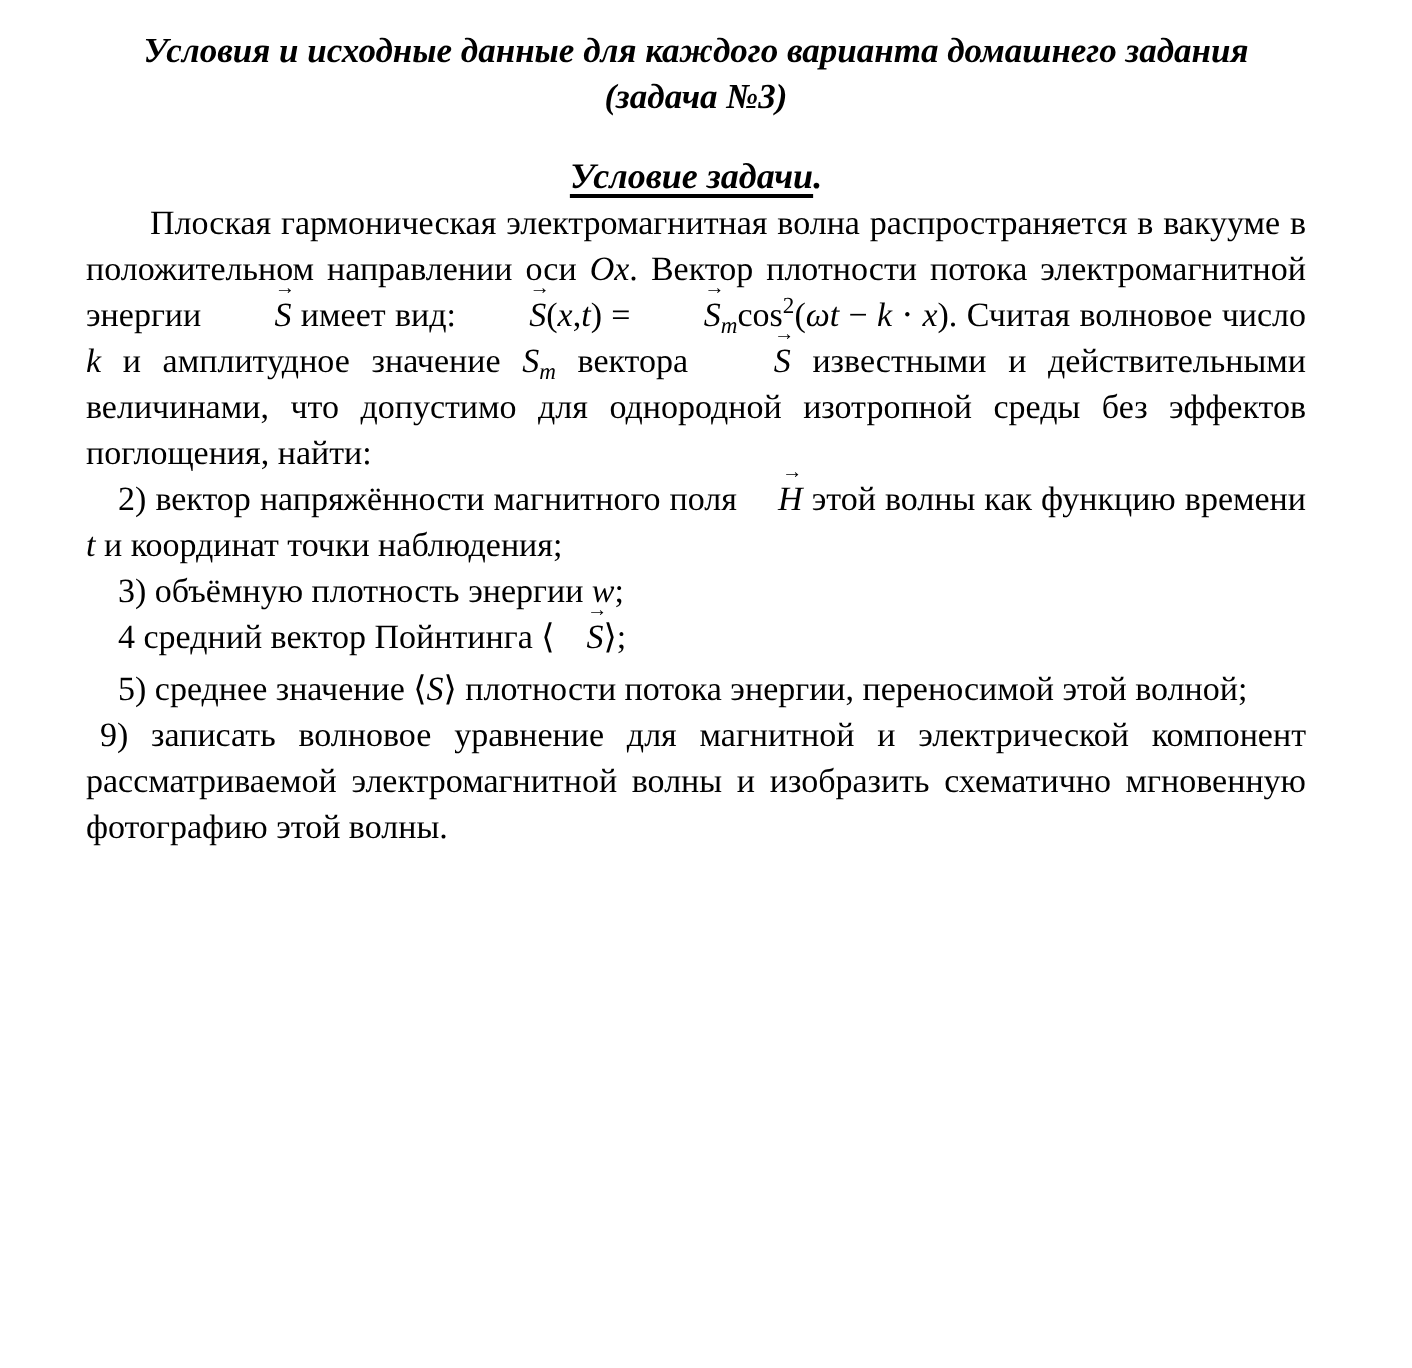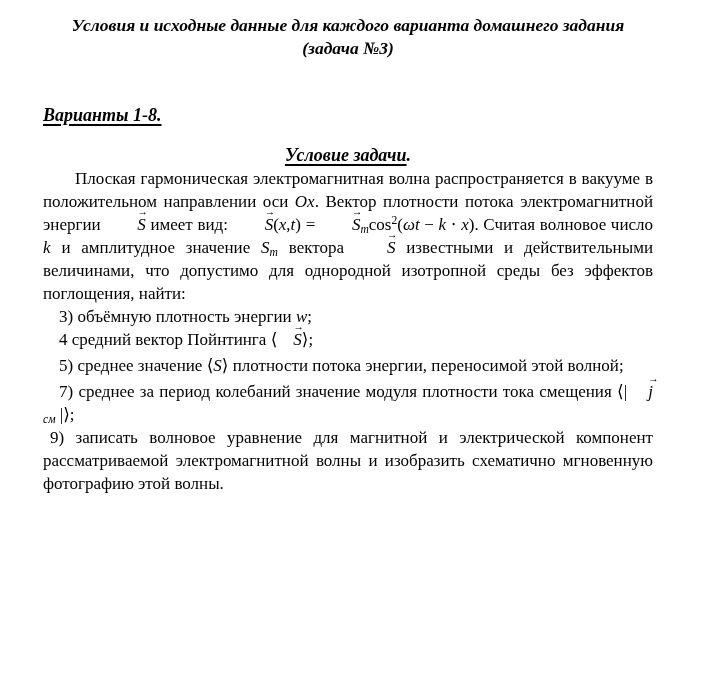--- a/index.html
+++ b/index.html
@@ -65,30 +65,27 @@
 </head>
 <body>
 
 <div class="page">
 
   <div class="doc-title">
     <div>Условия и исходные данные для каждого варианта домашнего задания</div>
     <div>(задача №3)</div>
   </div>
 
-  <div class="variants-heading">
-    <span class="u">Варианты 1-8.</span>
-  </div>
 
   <div class="condition-heading">
     <span class="u">Условие задачи</span><span>.</span>
   </div>
 
   <div class="text-body">
     <p class="para indent"><span>Плоская гармоническая электромагнитная волна распространяется в вакууме в положительном направлении оси </span><span class="it">Ox</span><span>.  Вектор плотности потока электромагнитной энергии </span><span class="it vec">S</span><span>  имеет вид:  </span><span class="it vec">S</span><span>(</span><span class="it">x</span><span>,</span><span class="it">t</span><span>) = </span><span class="it vec">S</span><sub class="it">m</sub><span>cos</span><sup>2</sup><span>(</span><span class="it">ωt</span><span> − </span><span class="it">k</span><span> ⋅ </span><span class="it">x</span><span>).  Считая волновое число </span><span class="it">k</span><span> и амплитудное значение </span><span class="it">S</span><sub class="it">m</sub><span> вектора </span><span class="it vec">S</span><span> известными и действительными величинами, что допустимо для однородной изотропной среды без эффектов поглощения, найти:</span></p>
+    <p class="para li"><span>2) вектор напряжённости магнитного поля </span><span class="it vec">H</span><span> этой волны как функцию времени </span><span class="it">t</span><span> и координат точки наблюдения;</span></p>
     <p class="para li"><span>3) объёмную плотность энергии </span><span class="it">w</span><span>;</span></p>
     <p class="para li"><span>4 средний вектор Пойнтинга </span><span>⟨</span><span class="it vec">S</span><span>⟩</span><span>;</span></p>
     <p class="para li sp"><span>5) среднее значение </span><span>⟨</span><span class="it">S</span><span>⟩</span><span> плотности потока энергии, переносимой этой волной;</span></p>
-    <p class="para li sp"><span>7) среднее за период колебаний значение модуля плотности тока смещения </span><span>⟨| </span><span class="it vec">j</span><sub class="it">см</sub><span> |⟩</span><span>;</span></p>
     <p class="para li9"><span>9) записать волновое уравнение для магнитной и электрической компонент рассматриваемой электромагнитной волны и изобразить схематично мгновенную фотографию этой волны.</span></p>
   </div>
 
 </div>
 
 </body></html>

